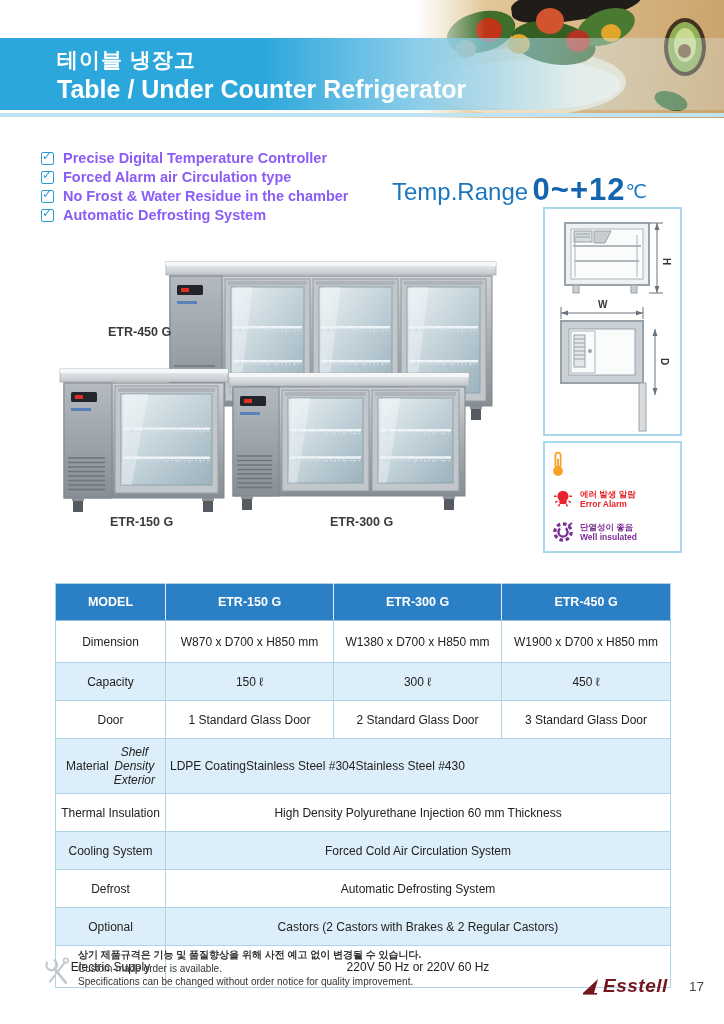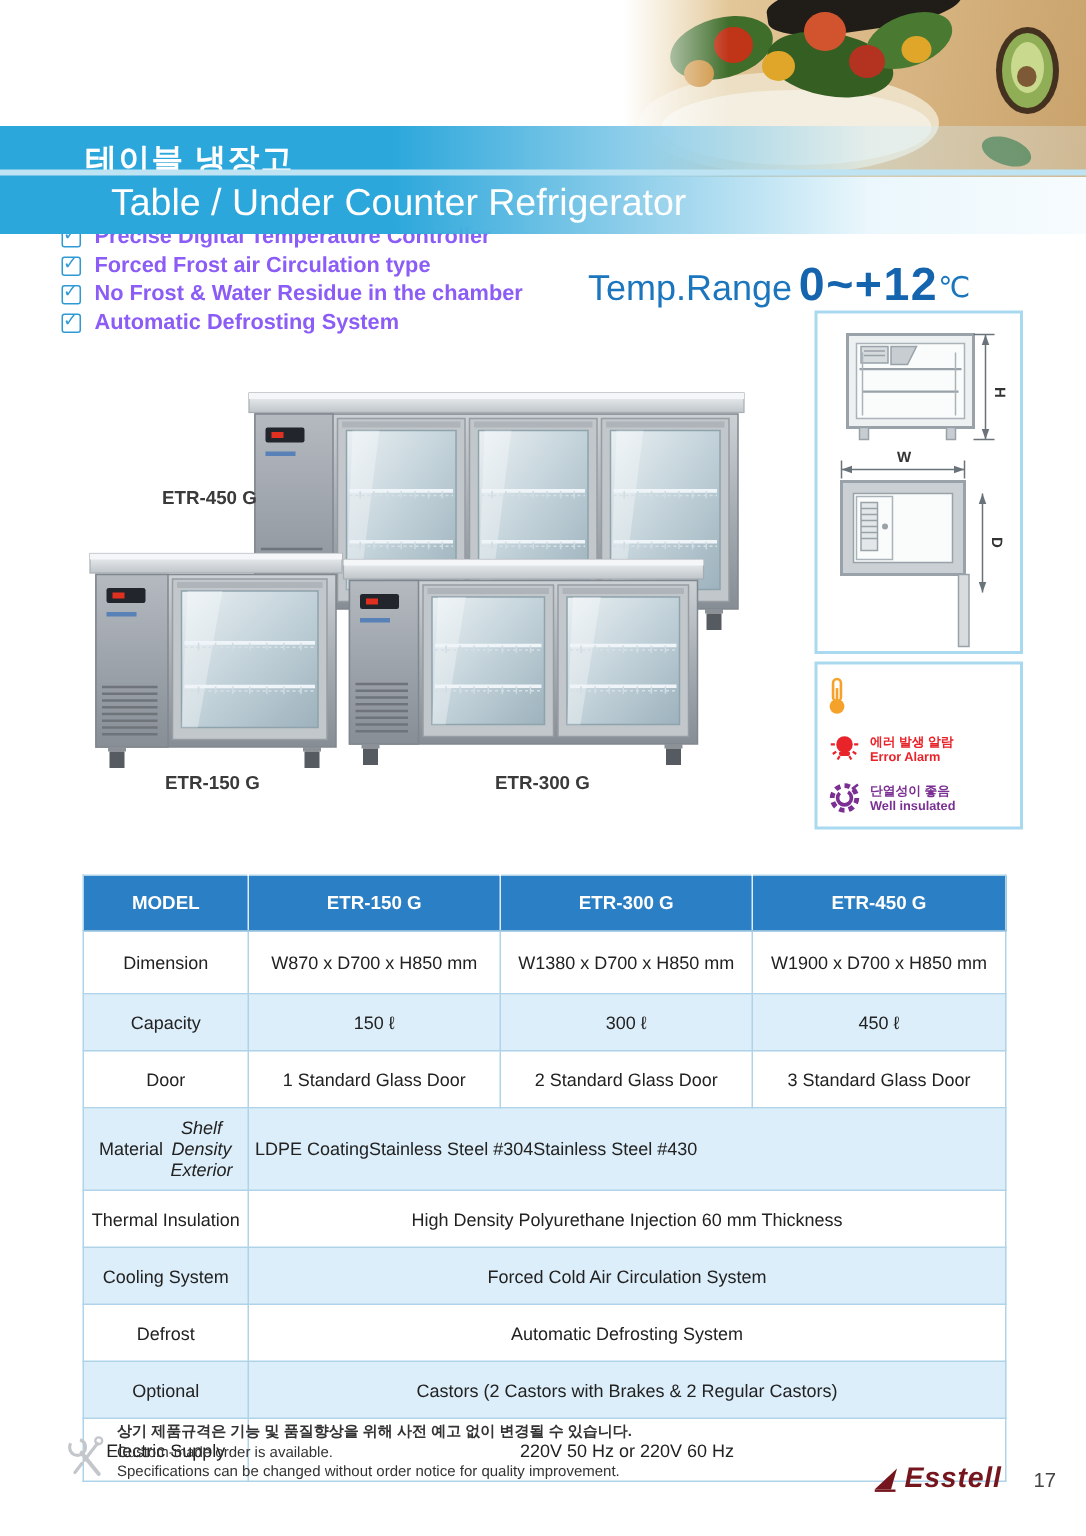--- a/index.html
+++ b/index.html
@@ -7,23 +7,23 @@
         font-family:"Liberation Sans","DejaVu Sans",sans-serif;}
 
   
   .photo{position:absolute;left:416px;top:0;width:308px;height:118px;overflow:hidden;
          background:linear-gradient(100deg,#e8d2a6 0%,#dcbb8a 45%,#c9a26b 100%);}
   .blob{position:absolute;border-radius:50%;}
   .photo .fadeL{position:absolute;left:0;top:0;width:70px;height:100%;
          background:linear-gradient(to right,#ffffff 0%,rgba(255,255,255,0) 100%);border-radius:0;}
   .band{position:absolute;left:0;top:38px;width:724px;height:72px;z-index:3;
         background:linear-gradient(90deg,#2BA7DB 0%,#2BA7DB 36%,rgba(126,199,231,.88) 58%,
-                   rgba(206,236,248,.42) 80%,rgba(224,243,251,.28) 100%);margin-top:46px;}
+                   rgba(206,236,248,.42) 80%,rgba(224,243,251,.28) 100%);}
   .title-ko{position:absolute;left:57px;top:8px;color:#fff;font-size:21px;font-weight:bold;letter-spacing:1px;}
-  .title-en{position:absolute;left:74px;top:37px;color:#fff;font-size:25px;font-weight:normal;text-align:right;}
+  .title-en{position:absolute;left:57px;top:37px;color:#fff;font-size:25px;font-weight:bold;text-align:right;}
   .thinline{position:absolute;left:0;top:113px;width:724px;height:4px;background:#BEE4F3;z-index:4;}
 
   
   .features{position:absolute;left:41px;top:151px;width:360px;}
   .feat{display:flex;align-items:center;gap:9px;margin-bottom:4px;
         font-size:14.5px;font-weight:bold;color:#8b5cf6;line-height:15px;}
   .chk{flex:0 0 auto;width:11px;height:11px;border:1.6px solid #2E9AD4;border-radius:2px;position:relative;}
   .chk::after{content:"\2713";position:absolute;left:0;top:-4px;color:#2E9AD4;font-size:12px;font-weight:bold;}
 
   
@@ -129,21 +129,21 @@
   </div>
   <div class="thinline"></div>
 
   <div class="features">
     <div class="feat">
         <span class="chk"></span>
         <span>Precise Digital Temperature Controller</span>
       </div>
     <div class="feat">
         <span class="chk"></span>
-        <span>Forced Frost air Circulation type</span>
+        <span>Forced Alarm air Circulation type</span>
       </div>
     <div class="feat">
         <span class="chk"></span>
         <span>No Frost &amp; Water Residue in the chamber</span>
       </div>
     <div class="feat">
         <span class="chk"></span>
         <span>Automatic Defrosting System</span>
       </div>
   </div>

